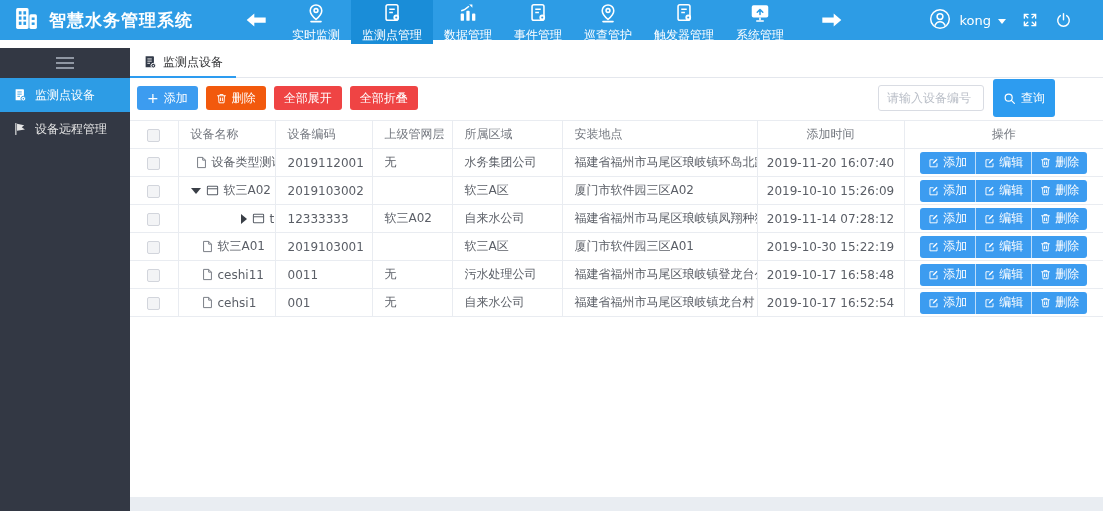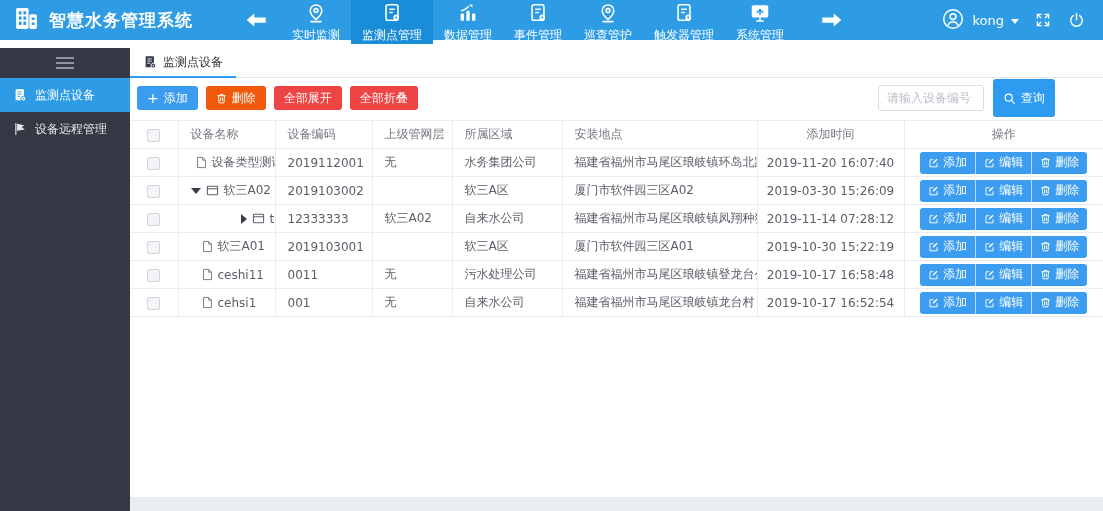--- a/index.html
+++ b/index.html
@@ -10,21 +10,21 @@
   
   .header { position:absolute; left:0; top:0; width:1103px; height:40px; background:#2d9ce5; display:flex; align-items:center; color:#fff; }
   .logo { display:flex; align-items:center; gap:9px; padding-left:13px; width:232px; }
   .logo-title { font-size:17px; font-weight:bold; letter-spacing:1px; white-space:nowrap; }
   .nav-arrow { margin:0 14px; cursor:pointer; display:flex; align-items:center; }
   .nav { display:flex; height:48px; }
   .nav-item { height:48px; padding:5px 11px 0; display:flex; flex-direction:column; align-items:center; justify-content:flex-start; gap:2px; cursor:pointer; }
   .nav-item.active { background:#1a8dd8; }
   .nav-ico { height:24px; display:flex; align-items:center; }
   .nav-label { font-size:12px; white-space:nowrap; }
-  .user-area { margin-left:auto; display:flex; align-items:center; gap:15px; padding-right:17px; }
+  .user-area { margin-left:auto; display:flex; align-items:center; gap:15px; padding-right:30px; }
   .user-chip { display:flex; align-items:center; gap:7px; cursor:pointer; }
   .user-name { font-size:13px; }
   .caret-down-sm { width:0; height:0; border-left:4px solid transparent; border-right:4px solid transparent; border-top:5px solid #fff; margin-top:2px; }
 
   
   .sidebar { position:absolute; left:0; top:48px; width:130px; bottom:0; background:#333844; }
   .burger { height:30px; display:flex; align-items:center; justify-content:center; cursor:pointer; }
   .burger span { display:block; width:18px; height:2px; background:#9097a3; box-shadow:0 -5px 0 #9097a3, 0 5px 0 #9097a3; }
   .side-item { height:34px; display:flex; align-items:center; gap:8px; padding-left:13px; color:#e5e5e5; cursor:pointer; --icon-contrast:#333844; }
   .side-item.active { background:#2d9ce5; color:#fff; --icon-contrast:#2d9ce5; }
@@ -370,21 +370,21 @@
                     <path d="M1.5 4.8h13"></path>
                   </svg>
                 </span>
                 <span>软三A02</span>
               </span>
             </td>
             <td>2019103002</td>
             <td></td>
             <td>软三A区</td>
             <td>厦门市软件园三区A02</td>
-            <td class="c">2019-03-30 15:26:09</td>
+            <td class="c">2019-10-10 15:26:09</td>
             <td class="c"><span class="act-group">
                 <button class="act-btn">
                   <span class="row-ico">
                     <svg viewBox="0 0 14 14" width="11" height="11" fill="none" stroke="#fff" stroke-width="1.2">
                       <path d="M11.5 8v4.5h-9v-9H7"></path>
                       <path d="M6 8.5l1.7-.4 4.5-4.5-1.3-1.3-4.5 4.5z" fill="#fff" stroke="none"></path>
                     </svg>
                   </span>
                   <span>添加</span>
                 </button>

